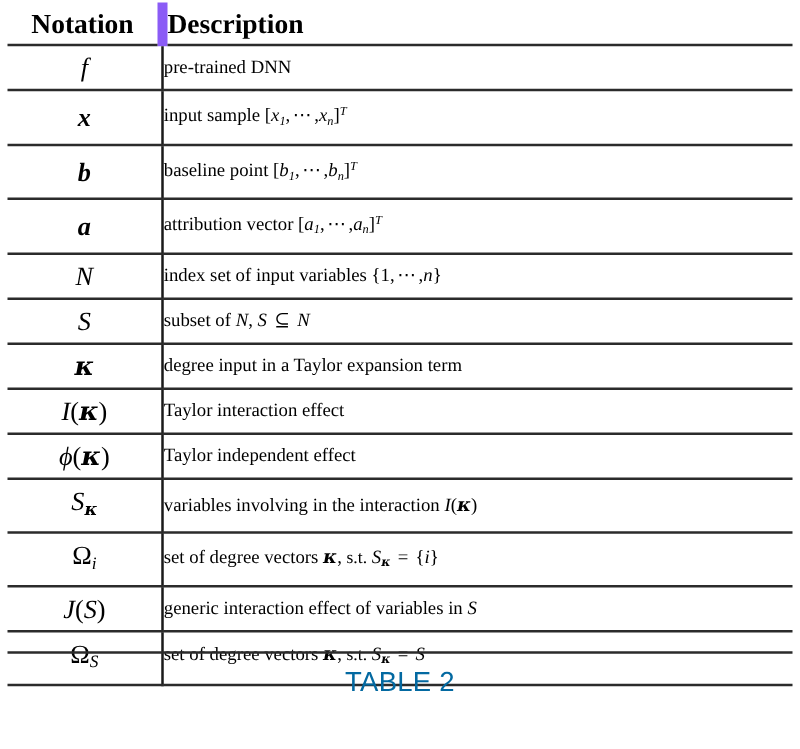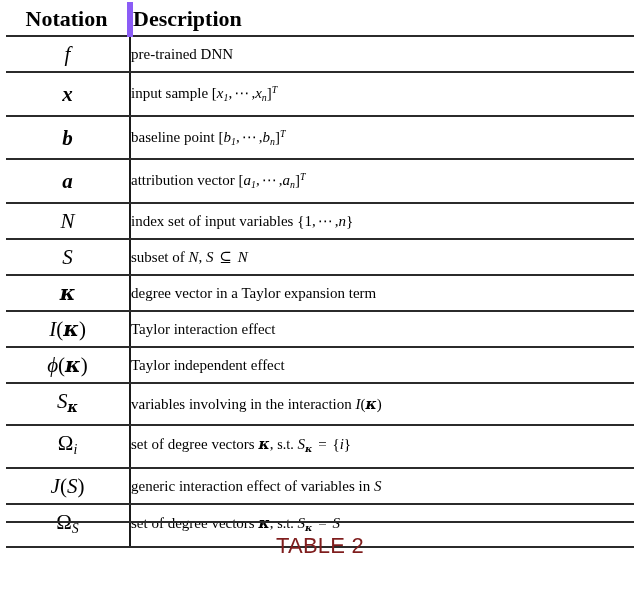--- a/index.html
+++ b/index.html
@@ -61,21 +61,21 @@
     padding-left: 13px;
   }
 
   
   tr.head-row .cell-notation,
   tr.head-row .cell-desc {
     height: 33px;
     line-height: 33px;
     font-size: 22px;
   }
-  tr.head-row .cell-notation { border-right: 6px solid #8b5cf6; }
+  tr.head-row .cell-notation { border-right: 8px solid #8b5cf6; }
 
   
   tr.rule-below > td,
   tr.rule-below > th {
     border-bottom: 2px solid #2b2b2b;
   }
 
   
   .bottom-rule {
     position: absolute;
@@ -99,21 +99,21 @@
   .sit { font-size: 0.94em; }
 
   
   .caption {
     position: absolute;
     left: 0;
     top: 531px;
     width: 640px;
     text-align: center;
     font-family: "Liberation Sans", "DejaVu Sans", sans-serif;
-    color: #7f1d1d;
+    color: #0369a1;
   }
   .caption .cap-line1 {
     display: block;
     font-size: 22px;
     line-height: 30px;
     letter-spacing: 0.2px;
   }
   .caption .cap-line2 {
     display: block;
     font-size: 22px;
@@ -164,21 +164,21 @@
         <td class="cell-desc">index set of input variables <span class="mr">{1,</span><span class="op">⋯</span><span class="mr">,</span><span class="mi">n</span><span class="mr">}</span></td>
       </tr>
 
       <tr class="rule-below">
         <td class="cell-notation"><span class="mi">S</span></td>
         <td class="cell-desc">subset of <span class="mi">N</span>, <span class="mi">S</span> <span class="op">⊆</span> <span class="mi">N</span></td>
       </tr>
 
       <tr class="rule-below">
         <td class="cell-notation"><span class="mbk">κ</span></td>
-        <td class="cell-desc">degree vector in a Taylor expansion term</td>
+        <td class="cell-desc">degree input in a Taylor expansion term</td>
       </tr>
 
       <tr class="rule-below">
         <td class="cell-notation"><span class="mi">I</span><span class="mr">(</span><span class="mbk">κ</span><span class="mr">)</span></td>
         <td class="cell-desc">Taylor interaction effect</td>
       </tr>
 
       <tr class="rule-below">
         <td class="cell-notation"><span class="mi">ϕ</span><span class="mr">(</span><span class="mbk">κ</span><span class="mr">)</span></td>
         <td class="cell-desc">Taylor independent effect</td>

